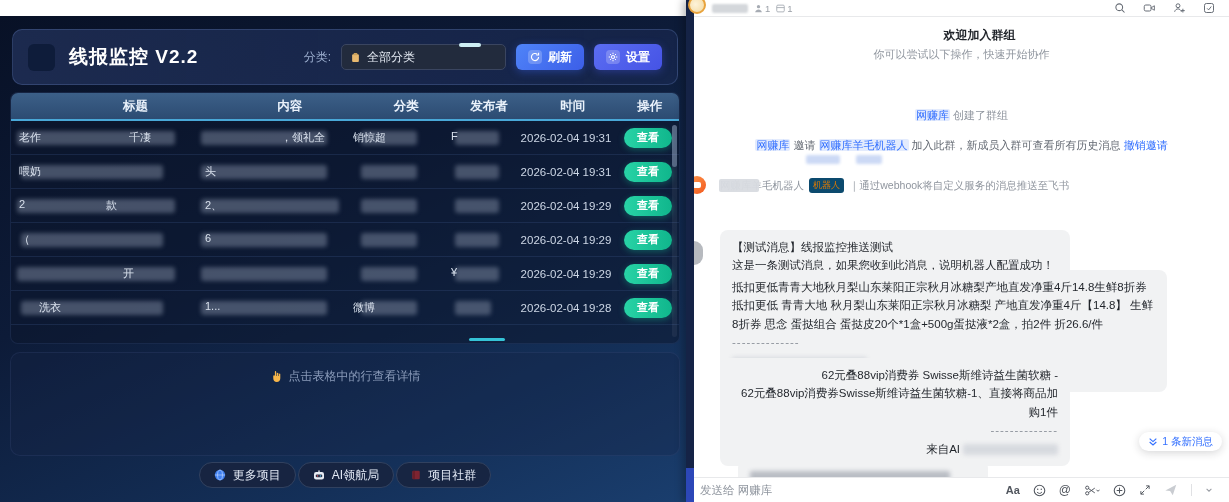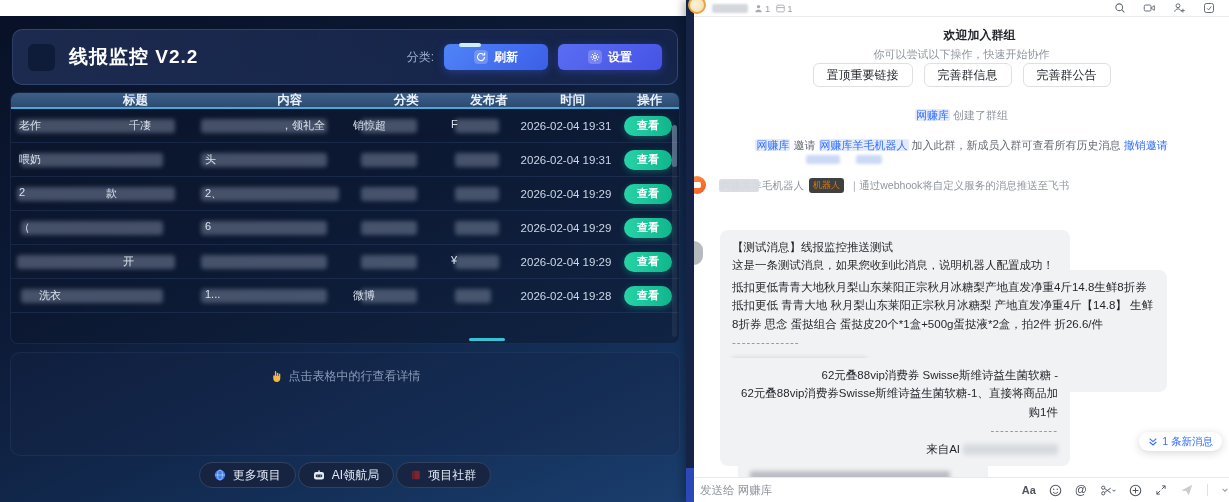--- a/index.html
+++ b/index.html
@@ -24,31 +24,31 @@
   .logo { width:27px; height:27px; border-radius:6px; background:#0e1c3a; display:flex; align-items:flex-end; gap:2px; padding:4px 5px 5px; }
   .logo i, .tb-ico i { display:block; }
   .bar-blue{background:#4a7bf7;height:9px;} .bar-white{background:#e9eff8;height:15px;} .bar-red{background:#e5534b;height:11px;} .bar-teal{background:#25c9a2;height:17px;}
   .tb-ico .bar-blue{height:4px}.tb-ico .bar-white{height:7px}.tb-ico .bar-red{height:5px}
   .app-title { font-size:19px; font-weight:bold; color:#ffffff; letter-spacing:1px; margin-left:4px; }
   .hdr-right { margin-left:auto; display:flex; align-items:center; gap:10px; }
   .cat-label { color:#9db0d0; font-size:12px; }
   .select { width:165px; height:26px; background:#222b3d; border:1px solid #3a4560; border-radius:5px;
     display:flex; align-items:center; gap:7px; padding:0 9px; color:#e6ecf5; font-size:12px; }
   .sel-dash { position:absolute; right:196px; top:13px; width:22px; height:4px; border-radius:2px; background:#cdeef4; }
-  .btn { height:26px; border-radius:6px; display:flex; align-items:center; gap:6px; padding:0 30px;
+  .btn { height:26px; border-radius:6px; display:flex; align-items:center; gap:6px; padding:0 12px;
     color:#fff; font-size:12px; font-weight:bold; border:none; cursor:pointer; }
   .btn .mini-sq { width:14px; height:14px; border-radius:4px; background:rgba(255,255,255,.22); display:flex; align-items:center; justify-content:center; }
   .btn-refresh { background:linear-gradient(135deg,#4f84f8,#3c5ee8); box-shadow:0 2px 8px rgba(60,100,240,.4); }
   .btn-settings { background:linear-gradient(135deg,#5b6df2,#4553e5); box-shadow:0 2px 8px rgba(70,85,230,.4); }
   .updated { height:25px; border-radius:6px; background:rgba(18,26,46,.85); border:1px solid #39465f;
     color:#c9d4e6; font-size:11px; display:flex; align-items:center; padding:0 10px; gap:5px; }
 
   .table-card { position:absolute; left:10px; right:10px; top:76px; height:252px; border-radius:8px;
     overflow:hidden; background:rgba(12,21,44,.5); border:1px solid rgba(70,95,150,.22); }
-  .t-head { display:flex; height:16px; background:linear-gradient(180deg,#3c6088,#2c4b72); border-bottom:2px solid #49a8d8;padding-left:40px; }
+  .t-head { display:flex; height:28px; background:linear-gradient(180deg,#3c6088,#2c4b72); border-bottom:2px solid #49a8d8;padding-left:40px; }
   .hcell { display:flex; align-items:center; justify-content:center; color:#eaf2fb; font-size:12.5px; font-weight:bold; }
   .c1{width:180px;} .c2{width:148px;} .c3{width:100px;} .c4{width:76px;} .c5{width:102px;text-align:right;} .c6{width:62px;}
   .t-body .t-row { display:flex; height:34px; align-items:center; border-bottom:1px solid rgba(60,85,135,.28); position:relative; }
   .cell { position:relative; height:100%; }
   .blur { position:absolute; top:10px; height:14px; border-radius:3px; background:rgba(128,140,162,.5); filter:blur(2px); }
   .c1 .blur{left:6px;width:158px;} .c2 .blur{left:10px;width:126px;} .c3 .blur{left:22px;width:56px;} .c4 .blur{left:16px;width:44px;}
   .t-row:nth-child(2n) .c1 .blur{width:142px;left:10px;}
   .t-row:nth-child(3) .c2 .blur{width:138px;}
   .t-row:nth-child(6) .c4 .blur{width:36px;}
   .frag { position:absolute; top:9px; font-size:11px; color:#d8e0ec; white-space:nowrap; z-index:2; }
@@ -102,41 +102,41 @@
   .invite-line { position:absolute; top:120px; left:0; right:0; text-align:center; font-size:11px; color:#646a73; }
   .blob-row { position:absolute; top:137px; left:112px; display:flex; gap:16px; }
   .blue-blob { width:34px; height:9px; background:#ccd9f5; border-radius:2px; filter:blur(1.5px); }
 
   .bot-avatar { position:absolute; left:-6px; top:158px; width:18px; height:18px; border-radius:50%;
     background:linear-gradient(135deg,#ff9a4d,#f2581e); z-index:6; }
   .bot-avatar::after { content:""; position:absolute; left:5px; top:6px; width:8px; height:6px; background:#fff; border-radius:2px; }
   .bot-meta { position:absolute; left:26px; top:160px; display:flex; align-items:center; gap:5px; font-size:10.5px; color:#8f959e; }
   .bot-name-wrap { position:relative; color:#8f959e; }
   .name-cover { position:absolute; left:-1px; top:0; width:40px; height:13px; background:rgba(216,219,224,.95); border-radius:2px; filter:blur(.5px); }
-  .bot-badge { background:#404040; color:#de7802; font-size:9px; padding:1px 4px; border-radius:3px; }
+  .bot-badge { background:#0c4a6e; color:#de7802; font-size:9px; padding:1px 4px; border-radius:3px; }
 
   .bubble { position:absolute; left:26px; background:#f1f2f3; border-radius:8px; padding:8px 12px;
     font-size:11.5px; color:#1f2329; line-height:1.6; }
   .b1 { top:180px; width:350px;margin-top:32px; }
   .b2 { top:252px; width:447px; }
   .b3 { top:340px; width:350px;text-align:right; }
   .b4 { top:442px; left:44px; width:250px; height:40px; }
   .dashes { color:#8a9099; letter-spacing:1px; }
   .blurred-text { filter:blur(2.4px); color:#7b8085; }
   .gray-blur { height:11px; background:#d7dadf; border-radius:2px; filter:blur(2px); margin-top:5px; }
   .dark-blur { height:10px; background:#b9bdc4; border-radius:2px; filter:blur(2px); margin-top:3px; }
   .blue-blur { height:10px; background:#b9cdf6; border-radius:2px; filter:blur(2px); margin-top:6px; }
   .inline-blur { display:inline-block; vertical-align:middle; width:95px; height:11px; background:#d7dadf; border-radius:2px; filter:blur(2px); margin-left:3px; }
 
   .new-badge { position:absolute; right:7px; top:414px; height:19px; background:#fff; border-radius:10px;
     box-shadow:0 2px 8px rgba(31,35,41,.18); display:flex; align-items:center; gap:4px; padding:0 9px;
     color:#3370ff; font-size:10.5px; cursor:pointer; z-index:7; }
 
   .composer { position:absolute; left:8px; right:0; bottom:0; height:25px; background:#fff; border-top:1px solid #e8e9eb;
-    display:flex; align-items:center; padding:0 0 0 6px; z-index:6; }
+    display:flex; align-items:center; padding:0 16px 0 6px; z-index:6; }
   .composer-ph { color:#8f959e; font-size:11.5px; }
   .comp-icons { margin-left:auto; display:flex; align-items:center; gap:13px; color:#51565e; }
   .comp-icons > span { display:flex; align-items:center; }
   .aa-ico { font-size:11px; font-weight:bold; color:#51565e; }
   .at-ico { font-size:12px; color:#51565e; }
   .comp-divider { width:1px; height:12px; background:#e0e1e4; }
 </style>
 </head>
 <body>
 
@@ -149,20 +149,27 @@
       <div class="header-card">
         <span class="logo">
             <i class="bar-blue"></i>
             <i class="bar-white"></i>
             <i class="bar-red"></i>
             <i class="bar-teal"></i>
           </span>
         <span class="app-title">线报监控 V2.2</span>
         <div class="hdr-right">
           <span class="cat-label">分类:</span>
+          <div class="select">
+            <svg viewBox="0 0 12 14" width="9" height="11">
+                <rect x="1.5" y="2.5" width="9" height="10.5" rx="1.5" fill="#e8b96f"></rect>
+                <rect x="3.5" y="1" width="5" height="3" rx="1" fill="#caa05a"></rect>
+              </svg>
+            <span>全部分类</span>
+          </div>
           <button class="btn btn-refresh">
             <span class="mini-sq">
                 <svg viewBox="0 0 14 14" width="10" height="10">
                   <path d="M12 7a5 5 0 1 1-1.8-3.8" fill="none" stroke="#fff" stroke-width="1.6"></path>
                   <path d="M12 1v3.2h-3.2" fill="none" stroke="#fff" stroke-width="1.6"></path>
                 </svg>
               </span>
             <span>刷新</span>
           </button>
           <button class="btn btn-settings">
@@ -439,25 +446,20 @@
               <rect x="2" y="2" width="12" height="12" rx="2.5" fill="none" stroke="#646a73" stroke-width="1.3"></rect>
               <path d="M5.5 8.5l2 2 3.5-4.5" fill="none" stroke="#646a73" stroke-width="1.3"></path>
             </svg>
           </span>
       </div>
     </div>
 
     <div class="chat-body">
       <div class="w-title">欢迎加入群组</div>
       <div class="w-sub">你可以尝试以下操作，快速开始协作</div>
-      <div class="w-actions">
-        <button class="w-btn">置顶重要链接</button>
-        <button class="w-btn">完善群信息</button>
-        <button class="w-btn">完善群公告</button>
-      </div>
       <div class="created-line">
         <span class="lnk patch">网赚库</span><span> 创建了群组</span>
       </div>
       <div class="invite-line">
         <span class="lnk patch">网赚库</span><span> 邀请 </span><span class="lnk patch">网赚库羊毛机器人</span><span> 加入此群，新成员入群可查看所有历史消息 </span><span class="lnk">撤销邀请</span>
       </div>
       <div class="blob-row">
         <span class="blue-blob"></span>
         <span class="blue-blob" style="width:26px;"></span>
       </div>

